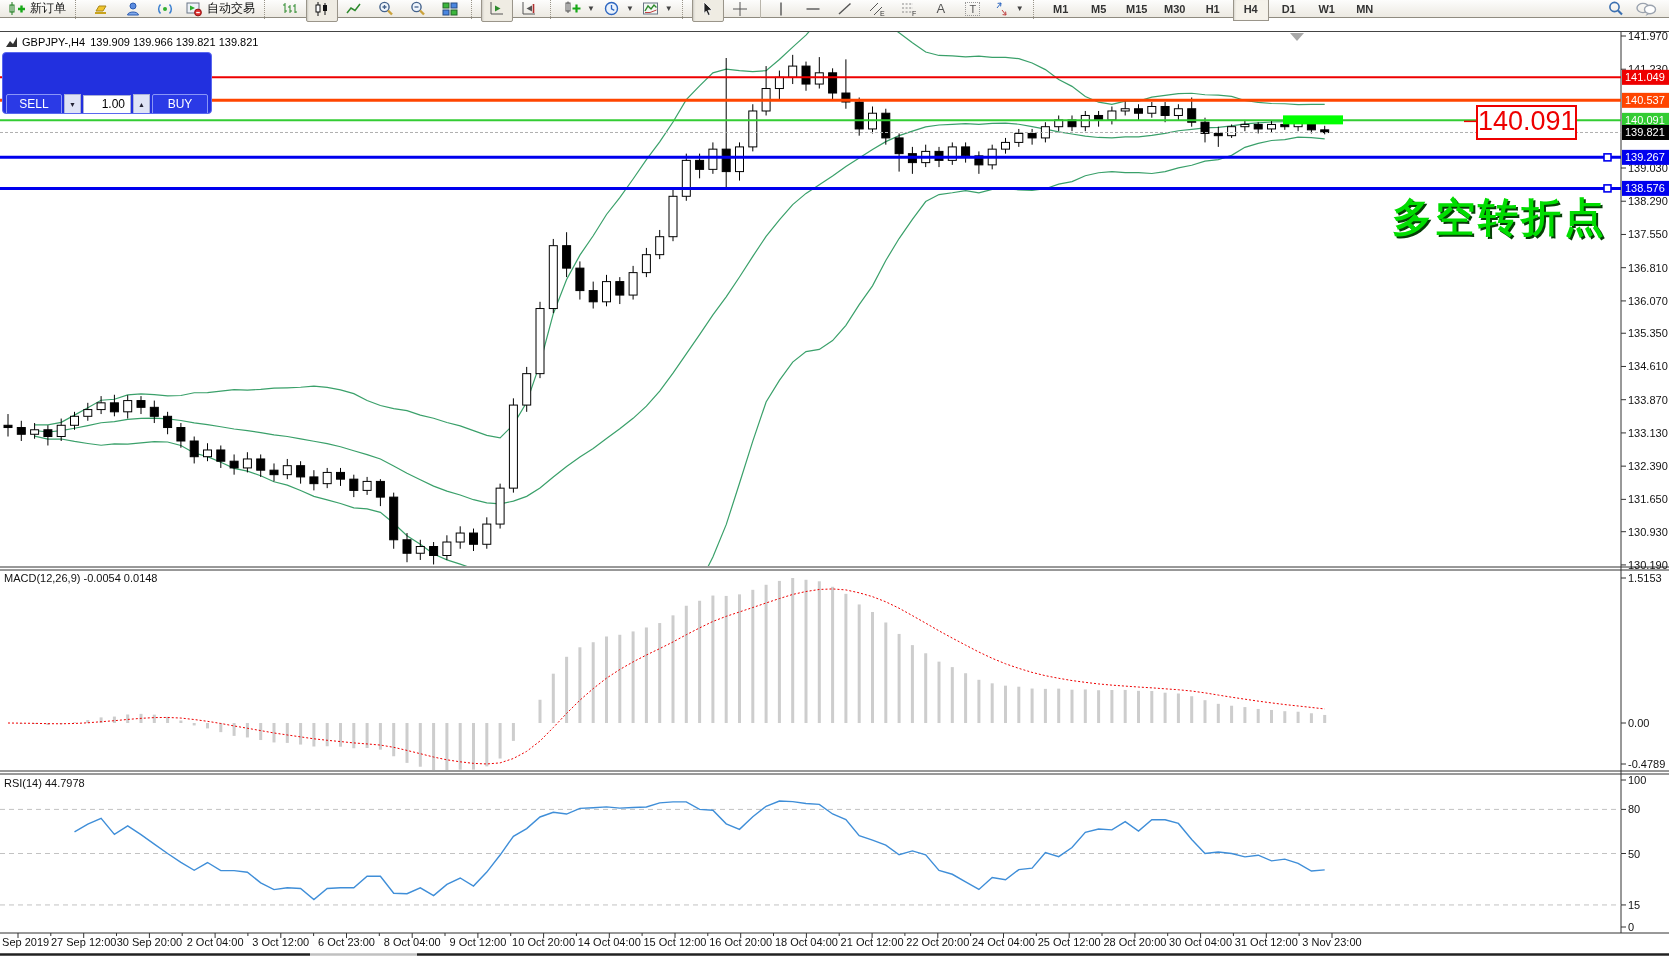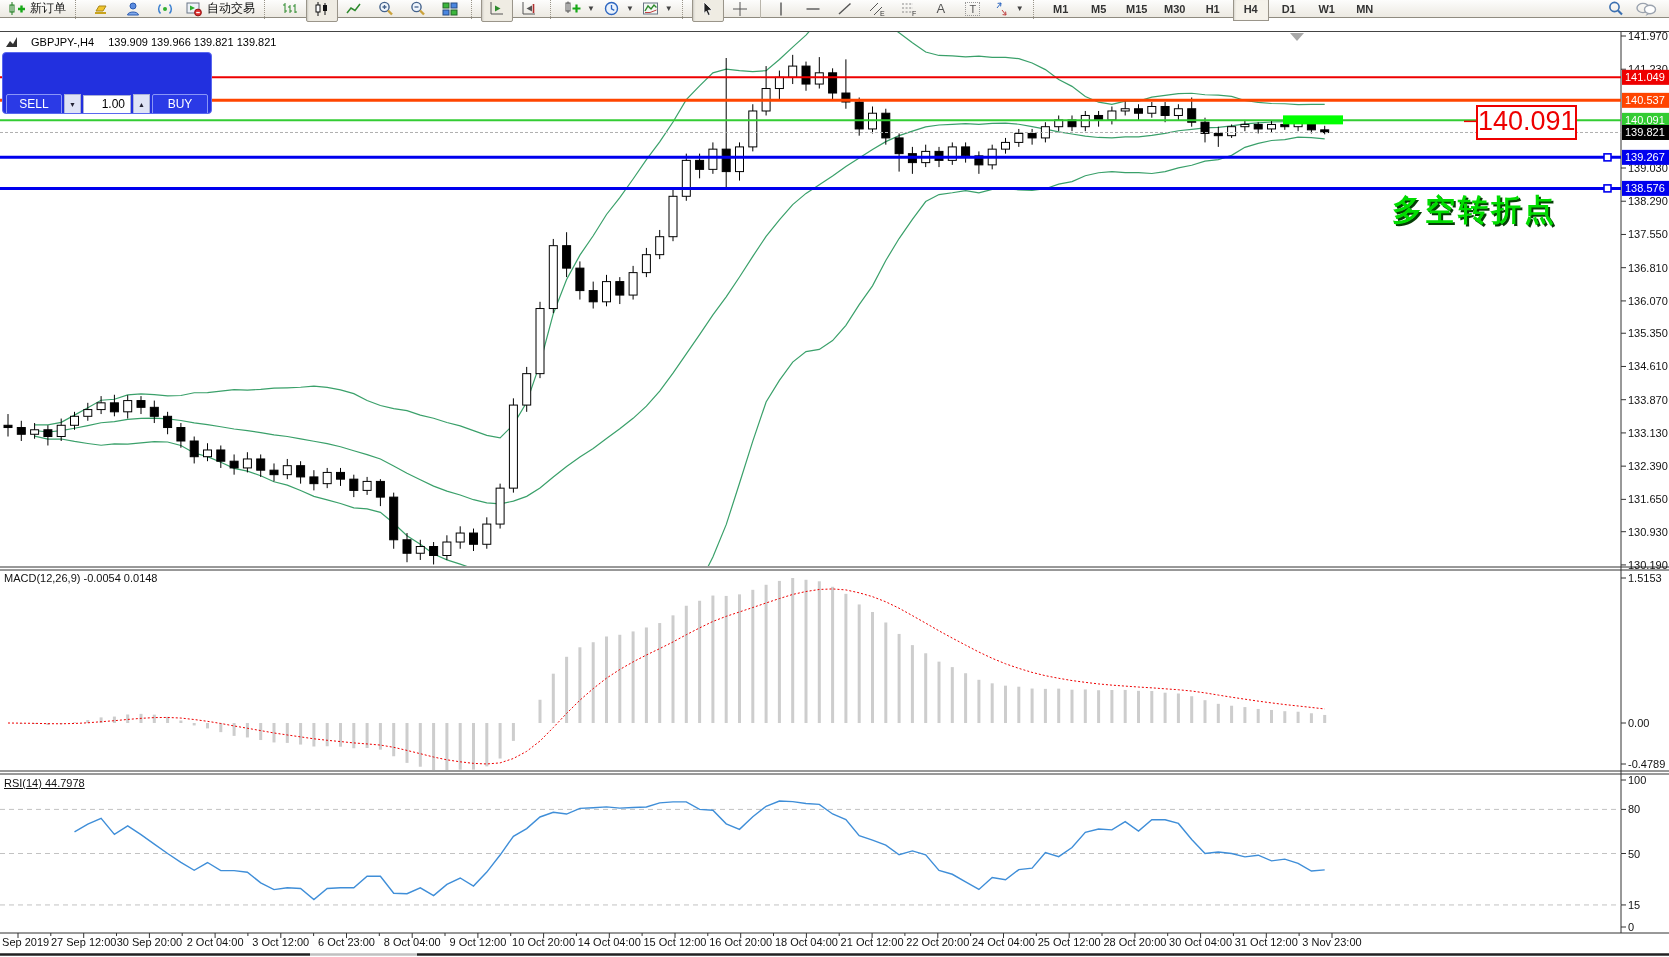--- a/index.html
+++ b/index.html
@@ -15,21 +15,21 @@
         font-size:12px;cursor:default;}
   .tbtn.active{background:#efece3;border:1px solid #9a958a;box-shadow:inset 1px 1px 2px rgba(0,0,0,.15);}
   .tbtn .lbl{font-size:12px;color:#111;}
   .caret{font-size:8px;color:#444;margin-left:1px;}
   .vsep{width:1px;height:18px;background:#b9b5ab;margin:0 4px;}
   .tf{height:22px;min-width:26px;display:flex;align-items:center;justify-content:center;
       font-size:11px;color:#333;font-weight:700;padding:0 4px;border:1px solid transparent;}
   .tf.active{border:1px solid #9a958a;background:#f5f2ea;box-shadow:inset 1px 1px 2px rgba(0,0,0,.12);}
   .right-icons{margin-left:auto;display:flex;align-items:center;gap:10px;padding-right:8px;}
   
-  .chart-title{position:absolute;left:6px;top:36px;display:flex;align-items:center;gap:14px;
+  .chart-title{position:absolute;left:6px;top:36px;display:flex;align-items:center;gap:5px;
                font-size:11px;color:#000;z-index:30;}
   
   .trade-panel{position:absolute;left:2px;top:52px;width:210px;height:62px;background:#2230df;
                border:1px solid #5a68f0;border-radius:4px;z-index:30;box-sizing:border-box;
                color:#fff;overflow:hidden;}
   .tp-row1{display:flex;align-items:center;height:24px;padding:2px 3px 0 3px;gap:2px;box-sizing:border-box;margin-top:38px;}
   .tp-btn{flex:0 0 54px;height:19px;border:1px solid #8a96f7;border-radius:2px;background:#2b3ae6;
           color:#fff;font-size:12px;display:flex;align-items:center;justify-content:center;}
   .tp-spin{flex:0 0 15px;height:19px;background:#dfe3f6;border:1px solid #aab1d8;color:#223;
            font-size:7px;display:flex;align-items:center;justify-content:center;}
@@ -39,21 +39,21 @@
   .tp-half{flex:1;display:flex;align-items:flex-end;justify-content:center;padding-bottom:3px;}
   .tp-half.l{border-right:1px solid #6d7af3;}
   .pp-pre{font-size:15px;margin:0 2px 4px 0;text-align:center;}
   .pp-big{font-size:22px;line-height:30px;font-weight:400;}
   .pp-sup{font-size:15px;position:relative;top:-14px;margin-left:1px;}
   
   .pane-label{position:absolute;font-size:11px;color:#111;z-index:25;}
   
   .price-callout{position:absolute;left:1476px;top:105px;width:97px;height:31px;border:2px solid #ee0000;
                  background:#fff;color:#ee0000;font-size:27px;line-height:29px;text-align:center;z-index:26;}
-  .turning-note{position:absolute;left:1392px;top:190px;font-size:30px;font-weight:700;color:#00dd00;
+  .turning-note{position:absolute;left:1392px;top:190px;font-size:40px;font-weight:700;color:#00dd00;
                 text-shadow:2px 2px 0 #063d06;letter-spacing:3px;z-index:26;text-align:right;}
   svg text{font-family:"Liberation Sans",sans-serif;font-size:11px;fill:#111;}
   .ic{display:block;}
 </style>
 </head>
 <body>
 
 <div class="screen">
 
   <svg id="chart-svg" width="1669" height="957" style="position:absolute;left:0;top:0;">
@@ -742,18 +742,18 @@
       </div>
       <div class="tp-half">
         <span class="pp-pre">139</span>
         <span class="pp-big">91</span>
         <span class="pp-sup">5</span>
       </div>
     </div>
   </div>
 
   <div class="pane-label" style="left:4px;top:572px;">MACD(12,26,9) -0.0054 0.0148</div>
-  <div class="pane-label" style="left:4px;top:777px;text-decoration:underline;">RSI(14) 44.7978</div>
+  <div class="pane-label" style="left:4px;top:777px;">RSI(14) 44.7978</div>
 
   <div class="price-callout">140.091</div>
   <div class="turning-note">多空转折点</div>
 
 </div>
 
 </body></html>

